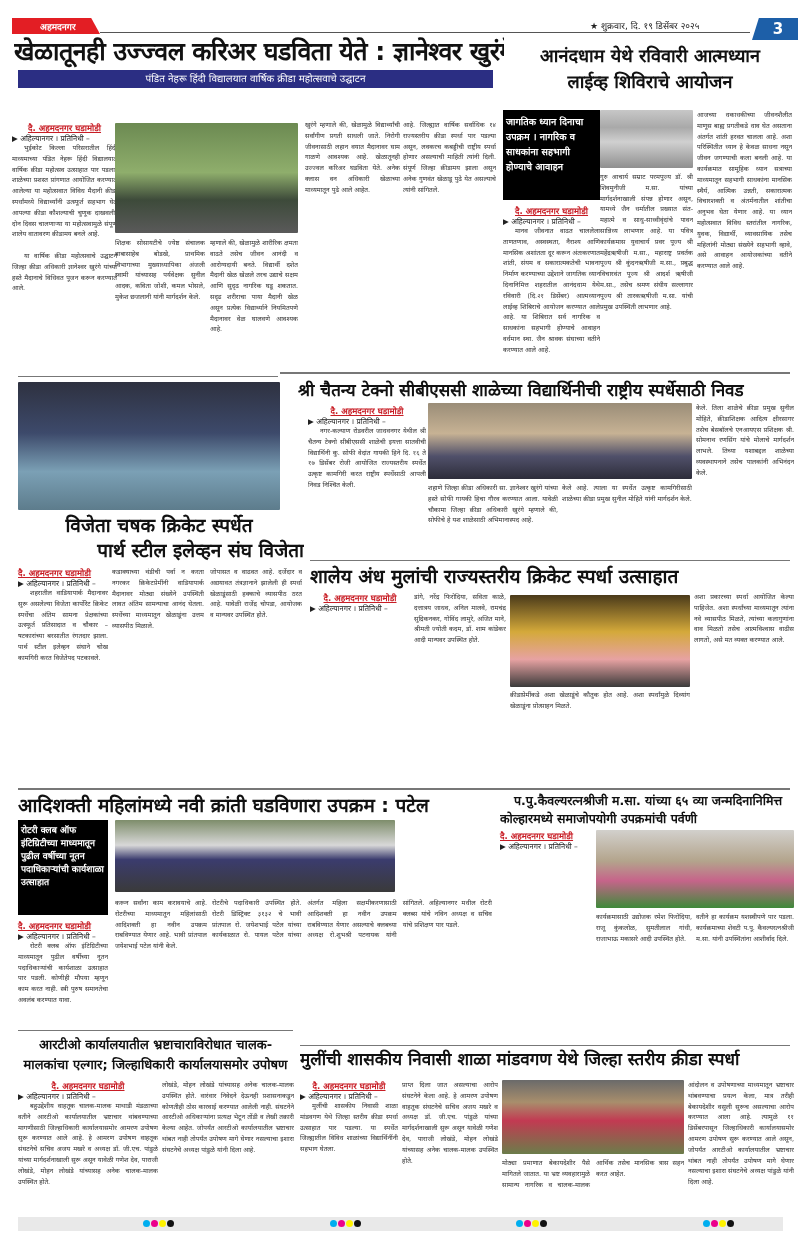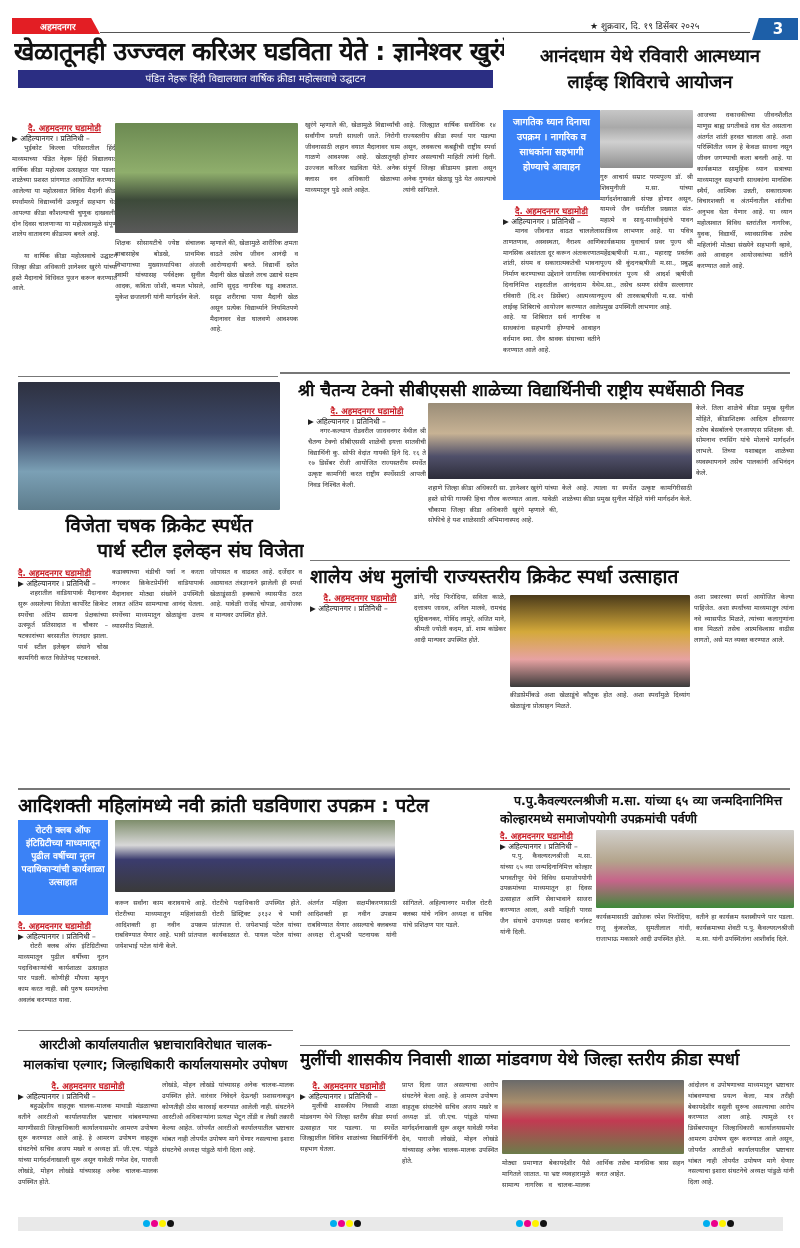--- a/index.html
+++ b/index.html
@@ -5,21 +5,21 @@
   *{box-sizing:border-box;margin:0;padding:0}
   body{width:800px;height:1248px;background:#fff;font-family:"DejaVu Sans",sans-serif;color:#222;position:relative;overflow:hidden}
   .abs{position:absolute}
   .masthead{left:12px;top:18px;width:88px;height:16px;background:#e31e24;clip-path:polygon(0 0,90% 0,100% 100%,0 100%)}
   .masthead span{display:block;color:#fff;font-size:9px;font-weight:bold;padding:2px 0 0 28px;}
   .topline{left:100px;top:32px;width:650px;height:1px;background:#555}
   .date{left:590px;top:19px;font-size:9px;color:#222}
   .pageno{left:752px;top:18px;width:46px;height:22px;background:#1d5fa8;clip-path:polygon(15% 0,100% 0,100% 100%,0 100%);color:#fff;font-weight:bold;font-size:15px;text-align:center;line-height:22px;padding-left:6px}
   .hl{font-family:"DejaVu Sans",sans-serif;font-weight:bold;color:#111;white-space:nowrap;overflow:hidden}
   .sub-blue{background:#2b2e83;color:#fff;font-size:10px;text-align:center;line-height:18px}
-  .purple{background:#3b82f6;color:#fff;font-weight:bold;text-align:center;font-size:12px;line-height:18px;padding:4px 3px}
+  .purple{background:#000000;color:#fff;font-weight:bold;text-align:left;font-size:12px;line-height:18px;padding:4px 3px}
   .byline{color:#c81d25;font-size:8.5px;font-weight:bold;text-decoration:underline}
   .place{font-size:7.5px;color:#222}
   .txt{font-size:6.5px;line-height:10.8px;color:#333;text-align:justify;overflow:hidden}
   .photo{border-radius:1px;overflow:hidden}
   .rule{height:2px;background:#777}
   .footer{left:18px;top:1217px;width:765px;height:14px;background:#e9e9e9}
   .reg{position:absolute;top:3px;display:flex;gap:1px}
   .reg i{display:block;width:7px;height:7px;border-radius:50%}
   .ph1{background:linear-gradient(180deg,#6c8a52 0%,#8fae6c 45%,#3d4a3a 70%,#5a5a5a 100%)}
   .ph2{background:linear-gradient(180deg,#c7c7c7 0%,#a9a9a9 30%,#d0d0d0 55%,#8f8f8f 100%)}
@@ -112,21 +112,20 @@
   <div class="txt" style="height:100px;text-indent:12px">रोटरी क्लब ऑफ इंटिग्रिटीच्या माध्यमातून पुढील वर्षीच्या नूतन पदाधिकाऱ्यांची कार्यशाळा उत्साहात पार पडली. कोणीही मौपया म्हणून काम करत नाही. स्त्री पुरुष समानतेचा अवलंब करण्यात यावा.</div>
 </div>
 <div class="abs txt" style="left:115px;top:898px;width:92px;height:122px">करून सर्वांना काम करावयाचे आहे. रोटरीच्या माध्यमातून महिलांसाठी आदिशक्ती हा नवीन उपक्रम राबविण्यात येणार आहे. भावी प्रांतपाल जयेशभाई पटेल यांनी केले.</div>
 <div class="abs txt" style="left:212px;top:898px;width:280px;height:122px;column-count:3;column-gap:6px">रोटरीचे पदाधिकारी उपस्थित होते. रोटरी डिस्ट्रिक्ट ३१३२ चे भावी प्रांतपाल रो. जयेशभाई पटेल यांच्या कार्यकाळात रो. पायल पटेल यांच्या अंतर्गत महिला सक्षमीकरणासाठी आदिशक्ती हा नवीन उपक्रम राबविण्यात येणार असल्याचे क्लबच्या अध्यक्ष रो.शुभश्री पटनायक यांनी सांगितले. अहिल्यानगर मधील रोटरी क्लब्स यांचे नविन अध्यक्ष व सचिव यांचे प्रशिक्षण पार पडले.</div>
 
 <div class="abs hl" style="left:500px;top:792px;width:296px;font-size:12.5px;text-align:center;line-height:18px">प.पु.कैवल्यरत्नश्रीजी म.सा. यांच्या ६५ व्या जन्मदिनानिमित्त</div>
 <div class="abs hl" style="left:500px;top:810px;width:296px;font-size:12.5px;text-align:left;line-height:18px">कोल्हारमध्ये समाजोपयोगी उपक्रमांची पर्वणी</div>
 <div class="abs" style="left:500px;top:830px;width:92px">
   <div class="byline">दै. अहमदनगर घडामोडी</div>
   <div class="place">▶ <span>अहिल्यानगर । प्रतिनिधी –</span></div>
-  <div class="txt" style="height:165px;text-indent:12px">प.पु. कैवल्यरत्नश्रीजी म.सा. यांच्या ६५ व्या जन्मदिनानिमित्त कोल्हार भगवतीपूर येथे विविध समाजोपयोगी उपक्रमांच्या माध्यमातून हा दिवस उत्साहात आणि सेवाभावाने साजरा करण्यात आला, अशी माहिती पारस जैन संघाचे उपाध्यक्ष प्रसाद कर्नावट यांनी दिली.</div>
 </div>
 <div class="abs photo ph7" style="left:596px;top:830px;width:198px;height:78px"></div>
 <div class="abs txt" style="left:596px;top:912px;width:96px;height:110px">कार्यक्रमासाठी उद्योजक रमेश फिरोदिया, राजू कुंकलोळ, सुमतीलाल गांधी, राजाभाऊ मकासरे आदी उपस्थित होते.</div>
 <div class="abs txt" style="left:696px;top:912px;width:98px;height:110px">वतीने हा कार्यक्रम यशस्वीपणे पार पडला. कार्यक्रमाच्या शेवटी प.पू. कैवल्यरत्नश्रीजी म.सा. यांनी उपस्थितांना आशीर्वाद दिले.</div>
 <div class="abs rule" style="left:18px;top:1030px;width:275px;height:1px"></div>
 
 <div class="abs hl" style="left:18px;top:1035px;width:275px;font-size:13px;text-align:center;line-height:20px">आरटीओ कार्यालयातील भ्रष्टाचाराविरोधात चालक-</div>
 <div class="abs hl" style="left:18px;top:1055px;width:275px;font-size:13px;text-align:center;line-height:20px">मालकांचा एल्गार; जिल्हाधिकारी कार्यालयासमोर उपोषण</div>
 <div class="abs" style="left:18px;top:1080px;width:140px">
   <div class="byline" style="text-align:center">दै. अहमदनगर घडामोडी</div>

